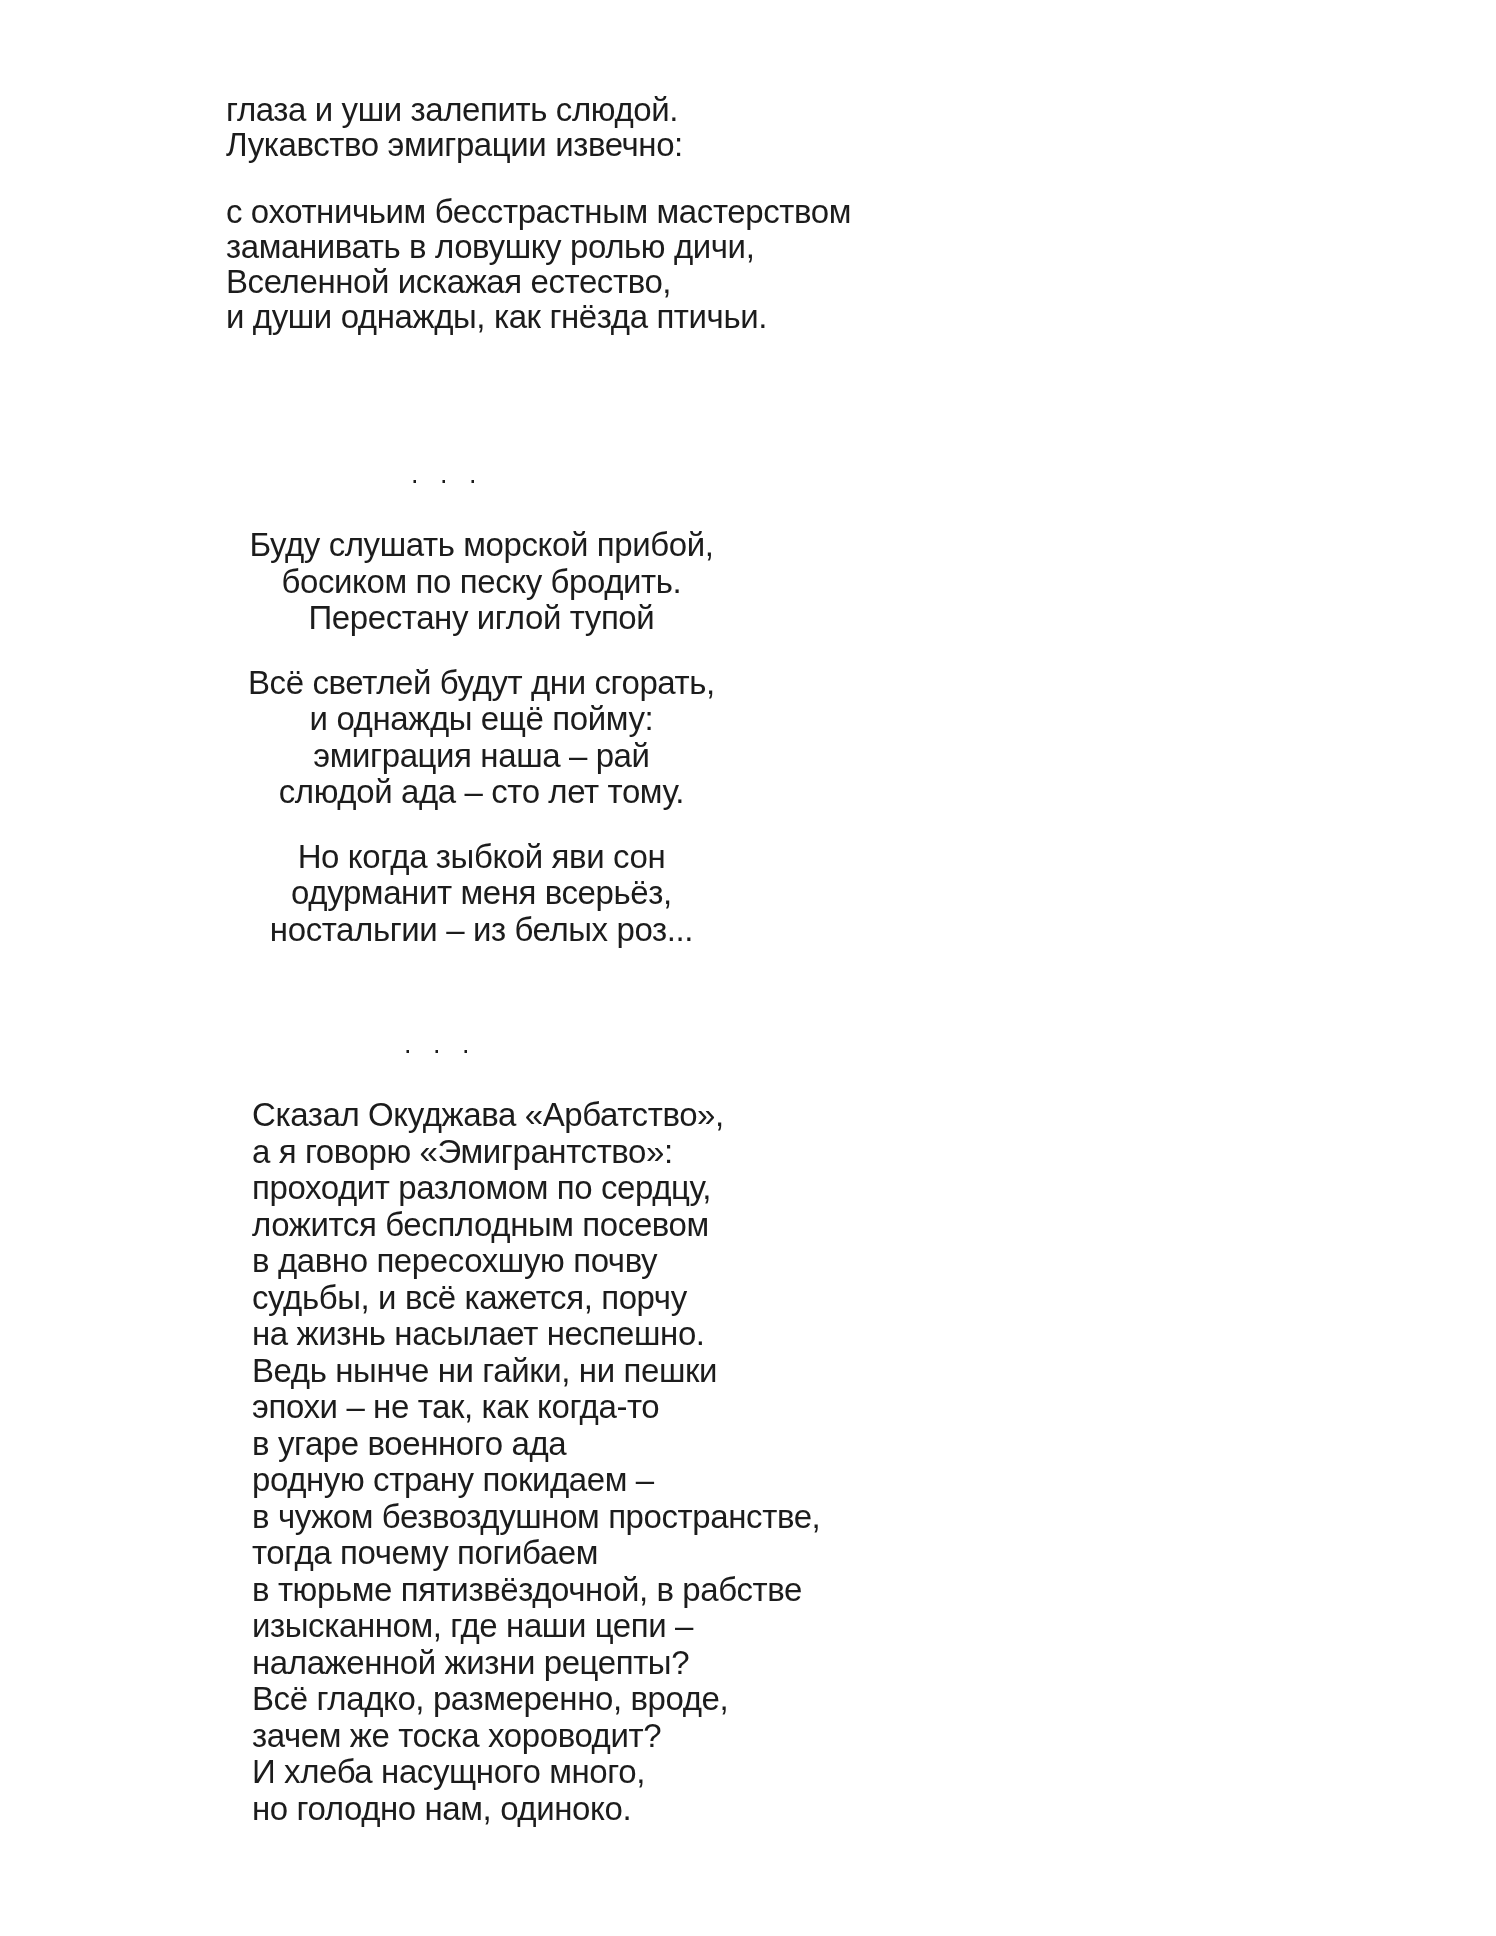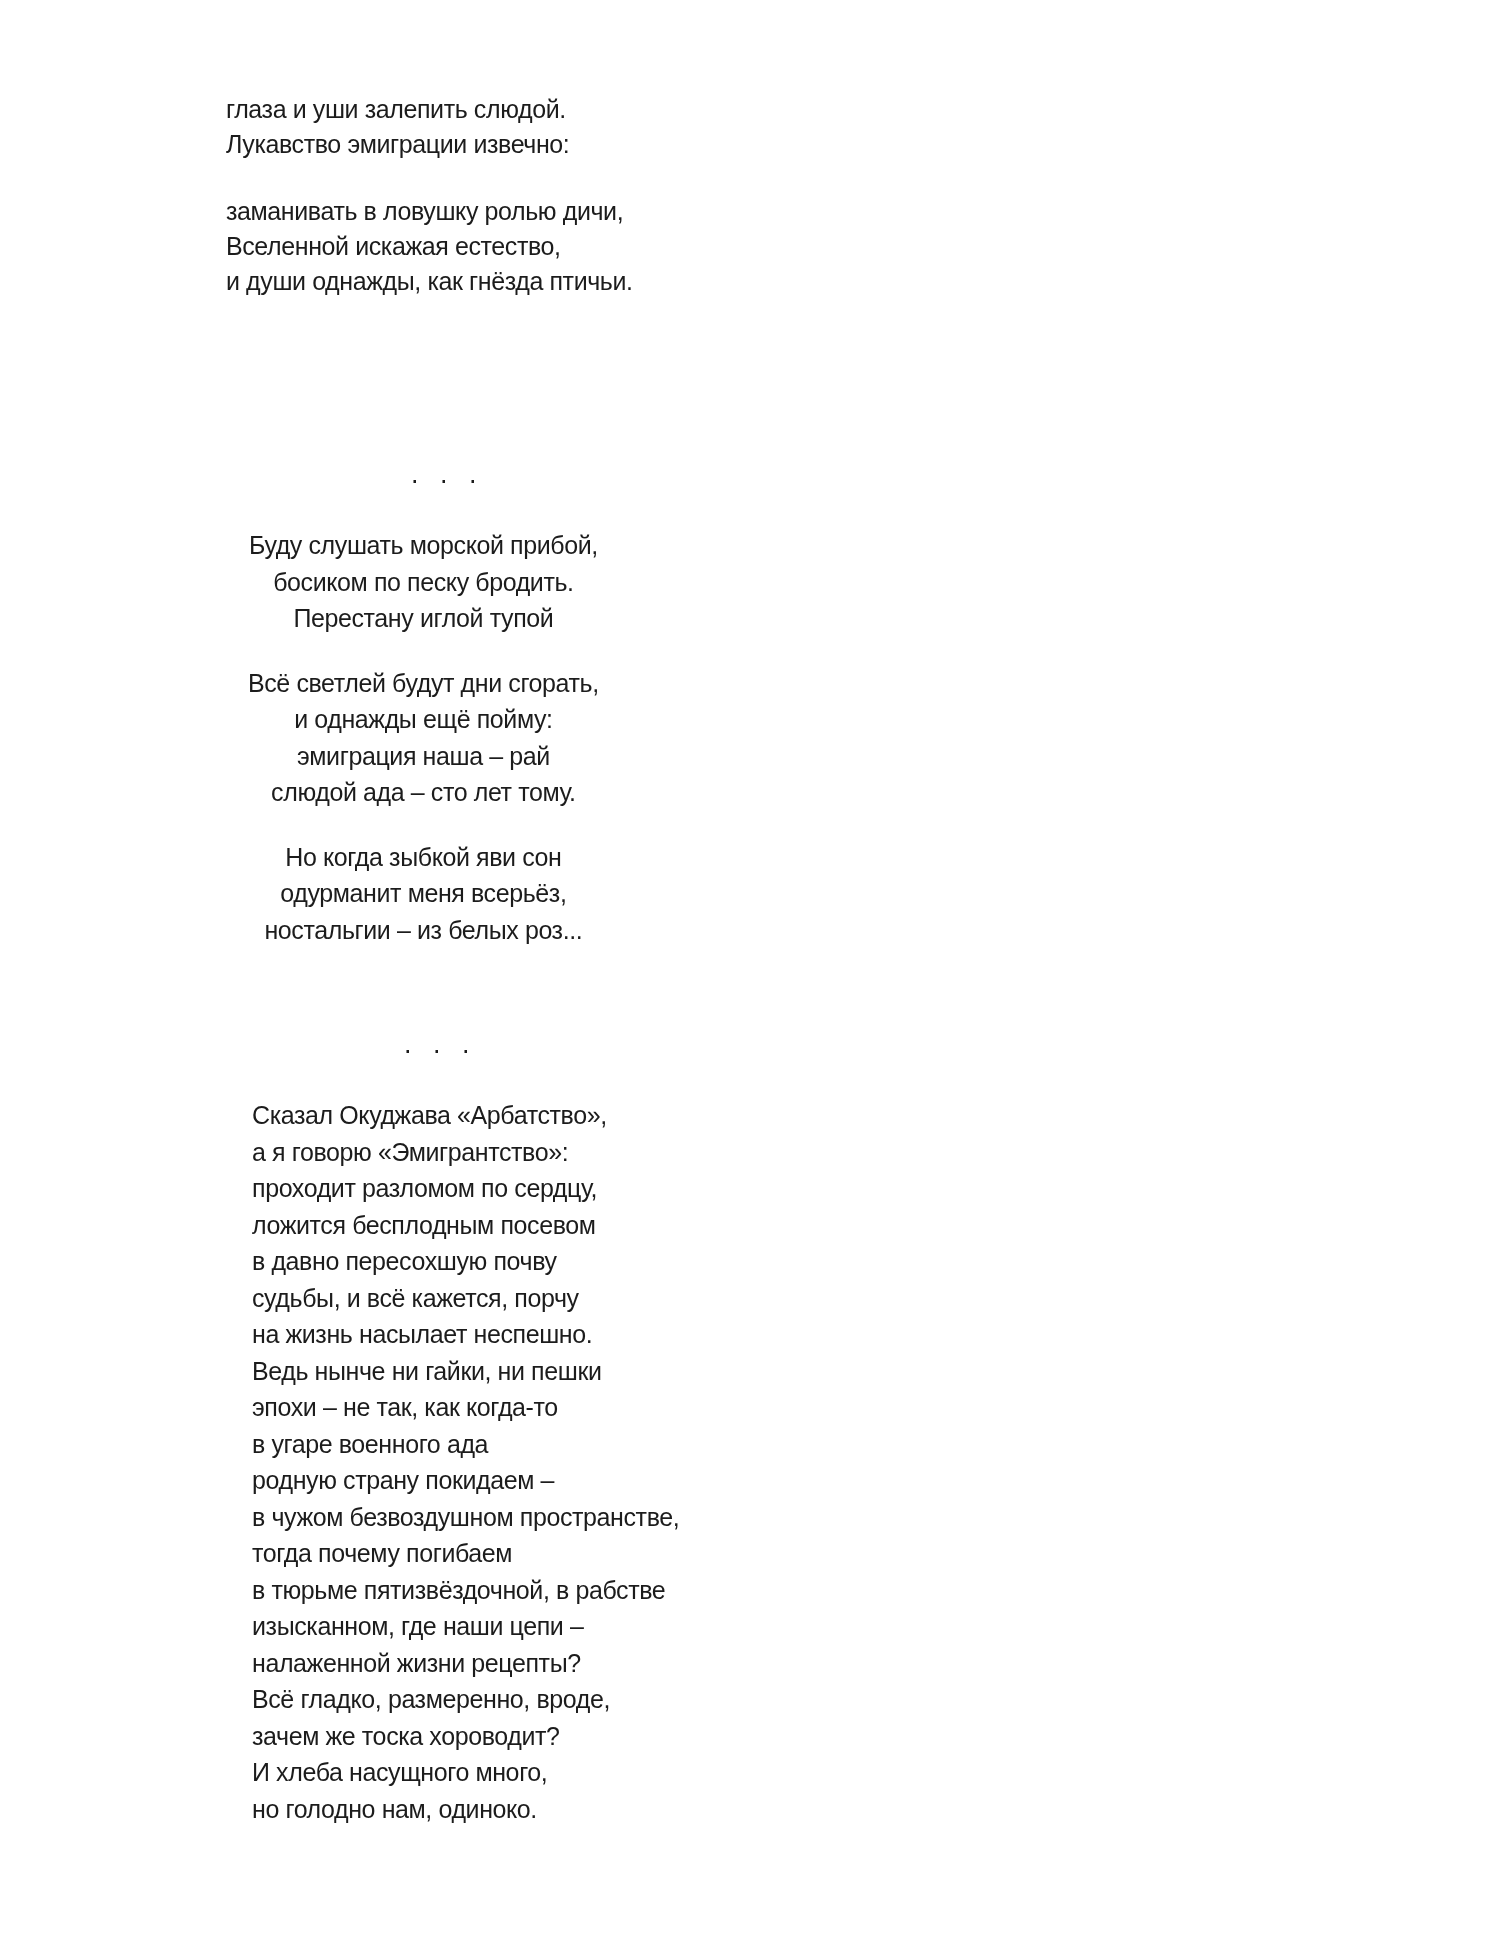--- a/index.html
+++ b/index.html
@@ -11,21 +11,21 @@
     position: relative;
     width: 1496px;
     height: 1936px;
     background: #ffffff;
     overflow: hidden;
     font-family: "Liberation Sans", "DejaVu Sans", sans-serif;
     color: #1c1c1c;
   }
   .poem-block {
     position: absolute;
-    font-size: 25px;
+    font-size: 33px;
     letter-spacing: -0.4px;
     white-space: nowrap;
   }
   .poem-line {
     white-space: nowrap;
   }
   .blank {
     line-height: 0;
   }
   .block-top {
@@ -64,20 +64,21 @@
 </style>
 </head>
 <body>
 
 <div class="page" style="background: rgb(255, 255, 255); color: rgb(28, 28, 28);">
 
   <div class="poem-block block-top">
       <div class="poem-line">глаза и уши залепить слюдой.</div>
       <div class="poem-line">Лукавство эмиграции извечно:</div>
       <div class="poem-line blank"></div>
+      <div class="poem-line">с охотничьим бесстрастным мастерством</div>
       <div class="poem-line">заманивать в ловушку ролью дичи,</div>
       <div class="poem-line">Вселенной искажая естество,</div>
       <div class="poem-line">и души однажды, как гнёзда птичьи.</div>
     </div>
 
   <div class="sep sep-1">. . .</div>
 
   <div class="poem-block block-sea">
       <div class="poem-line">Буду слушать морской прибой,</div>
       <div class="poem-line">босиком по песку бродить.</div>

